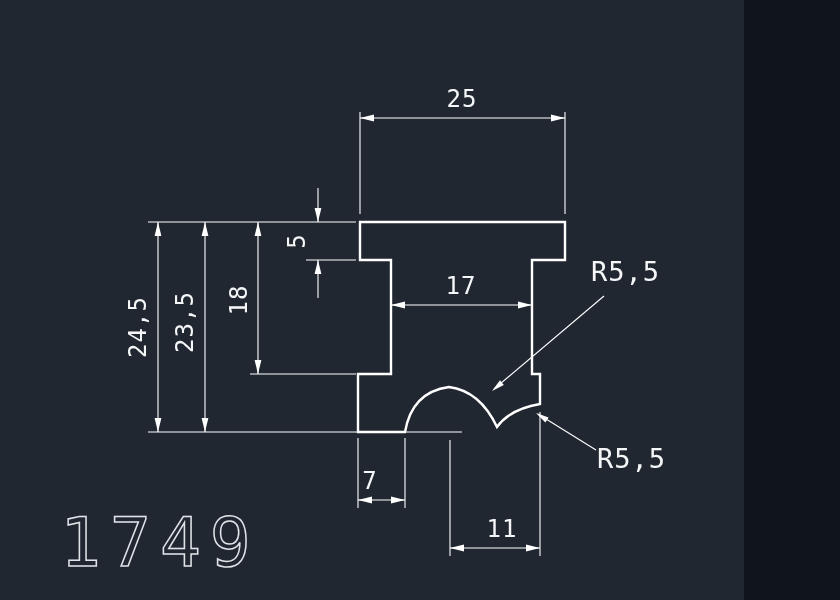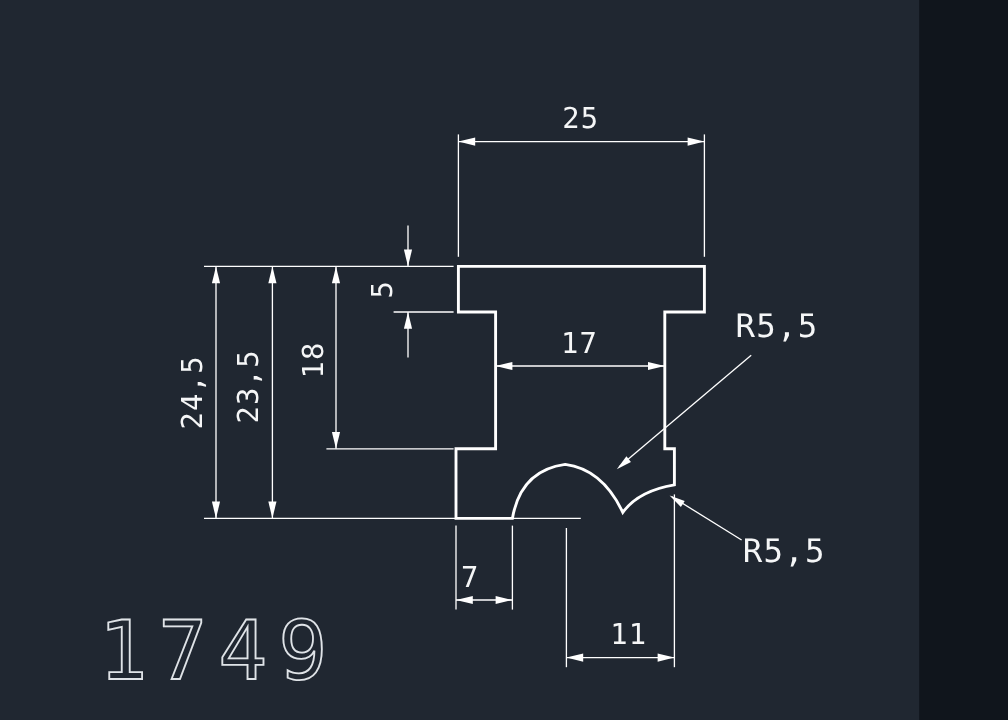--- a/index.html
+++ b/index.html
@@ -2,21 +2,20 @@
 <html><head>
 <meta charset="utf-8">
 <style>
   html,body{margin:0;padding:0;background:#10151c;}
   .canvas{
     position:relative;
     width:744px;height:600px;
     background:#202731;
     overflow:hidden;
     font-family:"DejaVu Sans Mono", monospace;
-    padding-left:22px;
   }
   svg{display:block;}
   .profile{fill:none;stroke:#ffffff;stroke-width:2.4;stroke-linejoin:miter;}
   .thin{stroke:#ffffff;stroke-width:1.1;fill:none;}
   .arrow{fill:#ffffff;stroke:none;}
   .dimtext{
     fill:#f5f6f7;
     font-family:"DejaVu Sans Mono", monospace;
     font-size:24px;
     letter-spacing:1px;

